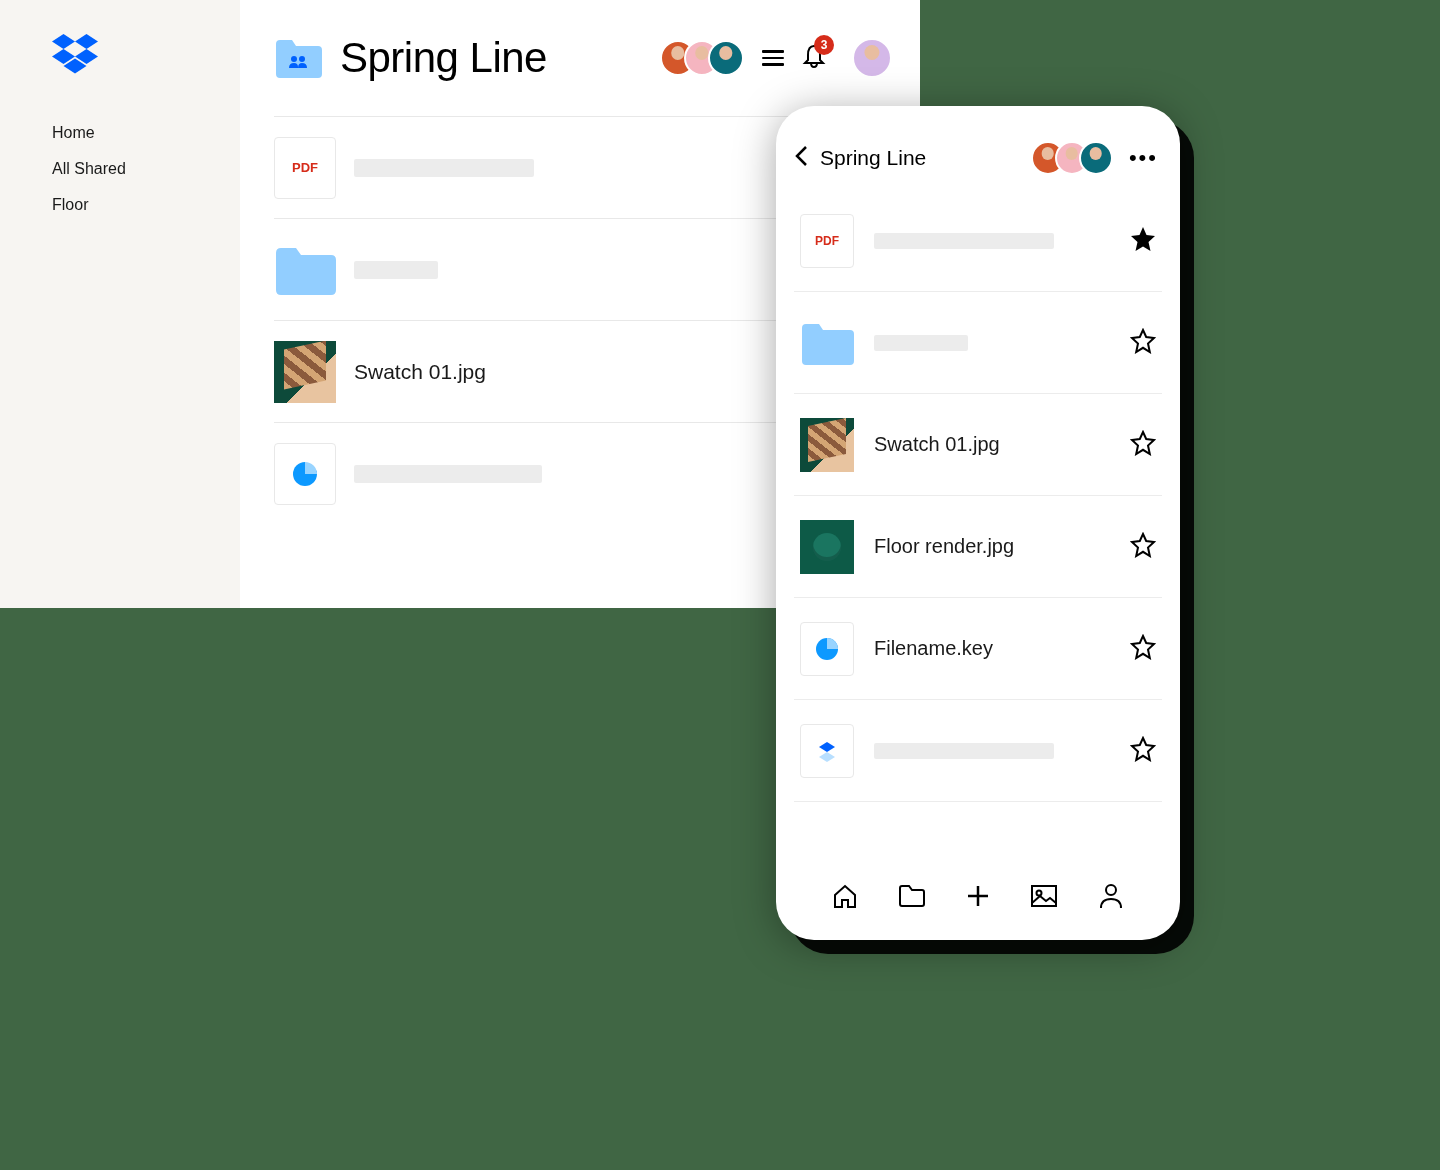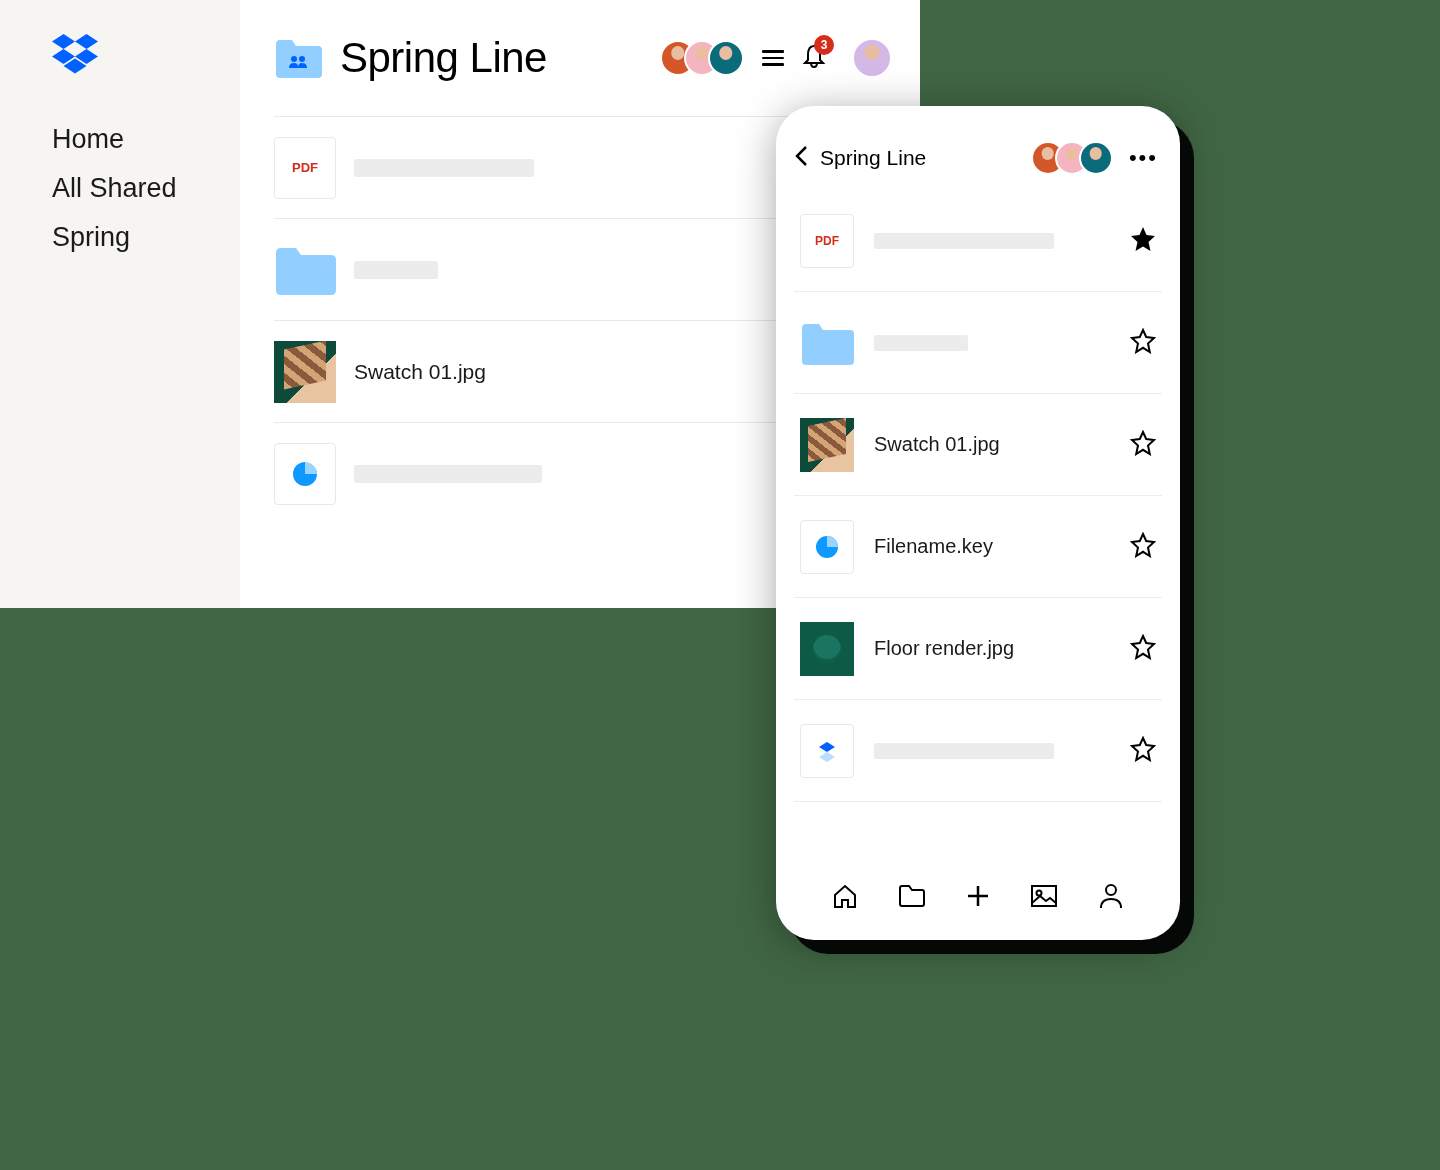--- a/index.html
+++ b/index.html
@@ -23,21 +23,21 @@
   }
   .sidebar {
     width: 240px;
     background: #f7f5f2;
     padding: 34px 0 0 52px;
   }
   .logo {
     margin-bottom: 46px;
   }
   .nav-item {
-    font-size: 27px;
+    font-size: 16px;
     color: #1a1a1a;
     margin-bottom: 18px;
     cursor: pointer;
   }
   .main {
     flex: 1;
     background: #fff;
     padding: 0 28px 0 34px;
   }
   .header {
@@ -261,21 +261,21 @@
           <polygon points="11.5,0 23,7.5 11.5,15 0,7.5"></polygon>
           <polygon points="34.5,0 46,7.5 34.5,15 23,7.5"></polygon>
           <polygon points="11.5,15 23,22.5 11.5,30 0,22.5"></polygon>
           <polygon points="34.5,15 46,22.5 34.5,30 23,22.5"></polygon>
           <polygon points="23,24.5 34.5,32 23,39.5 11.5,32"></polygon>
         </g>
       </svg>
     </div>
     <div class="nav-item">Home</div>
     <div class="nav-item">All Shared</div>
-    <div class="nav-item">Spring</div>
+    <div class="nav-item">Floor</div>
   </aside>
 
   <main class="main">
     <div class="header">
       <div class="folder-icon-lg">
         <svg width="48" height="40" viewBox="0 0 48 40">
           <path fill="#92ceff" d="M2 6 Q2 2 6 2 L18 2 L22 8 L44 8 Q48 8 48 12 L48 36 Q48 40 44 40 L6 40 Q2 40 2 36 Z"></path>
           <g fill="#0061fe" transform="translate(15 18)">
             <circle cx="5" cy="3" r="3"></circle>
             <circle cx="13" cy="3" r="3"></circle>
@@ -423,46 +423,46 @@
       <div class="swatch-thumb-sm"></div>
       <div class="m-row-main m-filename">Swatch 01.jpg</div>
       <div class="star">
         <svg width="26" height="26" viewBox="0 0 26 26">
           <path fill="none" stroke="#000" stroke-width="2" d="M13 2 L16.2 9 L24 10 L18 15.5 L19.8 24 L13 19.8 L6.2 24 L8 15.5 L2 10 L9.8 9 Z"></path>
         </svg>
       </div>
     </div>
 
     <div class="m-row">
-      <div class="m-thumb bordered">
-        <svg width="28" height="28" viewBox="0 0 28 28">
-          <circle cx="14" cy="14" r="11" fill="#0d99ff"></circle>
-          <path fill="#99d4ff" d="M14 3 L14 14 L25 14 A11 11 0 0 0 14 3"></path>
-        </svg>
-      </div>
-      <div class="m-row-main m-filename">Filename.key</div>
-      <div class="star">
-        <svg width="26" height="26" viewBox="0 0 26 26">
-          <path fill="none" stroke="#000" stroke-width="2" d="M13 2 L16.2 9 L24 10 L18 15.5 L19.8 24 L13 19.8 L6.2 24 L8 15.5 L2 10 L9.8 9 Z"></path>
-        </svg>
-      </div>
-    </div>
-
-    <div class="m-row">
       <div class="floor-thumb"></div>
       <div class="m-row-main m-filename">Floor render.jpg</div>
       <div class="star">
         <svg width="26" height="26" viewBox="0 0 26 26">
           <path fill="none" stroke="#000" stroke-width="2" d="M13 2 L16.2 9 L24 10 L18 15.5 L19.8 24 L13 19.8 L6.2 24 L8 15.5 L2 10 L9.8 9 Z"></path>
         </svg>
       </div>
     </div>
 
     <div class="m-row">
       <div class="m-thumb bordered">
+        <svg width="28" height="28" viewBox="0 0 28 28">
+          <circle cx="14" cy="14" r="11" fill="#0d99ff"></circle>
+          <path fill="#99d4ff" d="M14 3 L14 14 L25 14 A11 11 0 0 0 14 3"></path>
+        </svg>
+      </div>
+      <div class="m-row-main m-filename">Filename.key</div>
+      <div class="star">
+        <svg width="26" height="26" viewBox="0 0 26 26">
+          <path fill="none" stroke="#000" stroke-width="2" d="M13 2 L16.2 9 L24 10 L18 15.5 L19.8 24 L13 19.8 L6.2 24 L8 15.5 L2 10 L9.8 9 Z"></path>
+        </svg>
+      </div>
+    </div>
+
+    <div class="m-row">
+      <div class="m-thumb bordered">
         <svg width="24" height="22" viewBox="0 0 24 22">
           <polygon fill="#0061fe" points="12,2 20,7 12,12 4,7"></polygon>
           <polygon fill="#b8dfff" points="12,12 20,17 12,22 4,17"></polygon>
         </svg>
       </div>
       <div class="m-row-main">
           <div class="m-placeholder" style="width:180px"></div>
         </div>
       <div class="star">
         <svg width="26" height="26" viewBox="0 0 26 26">

